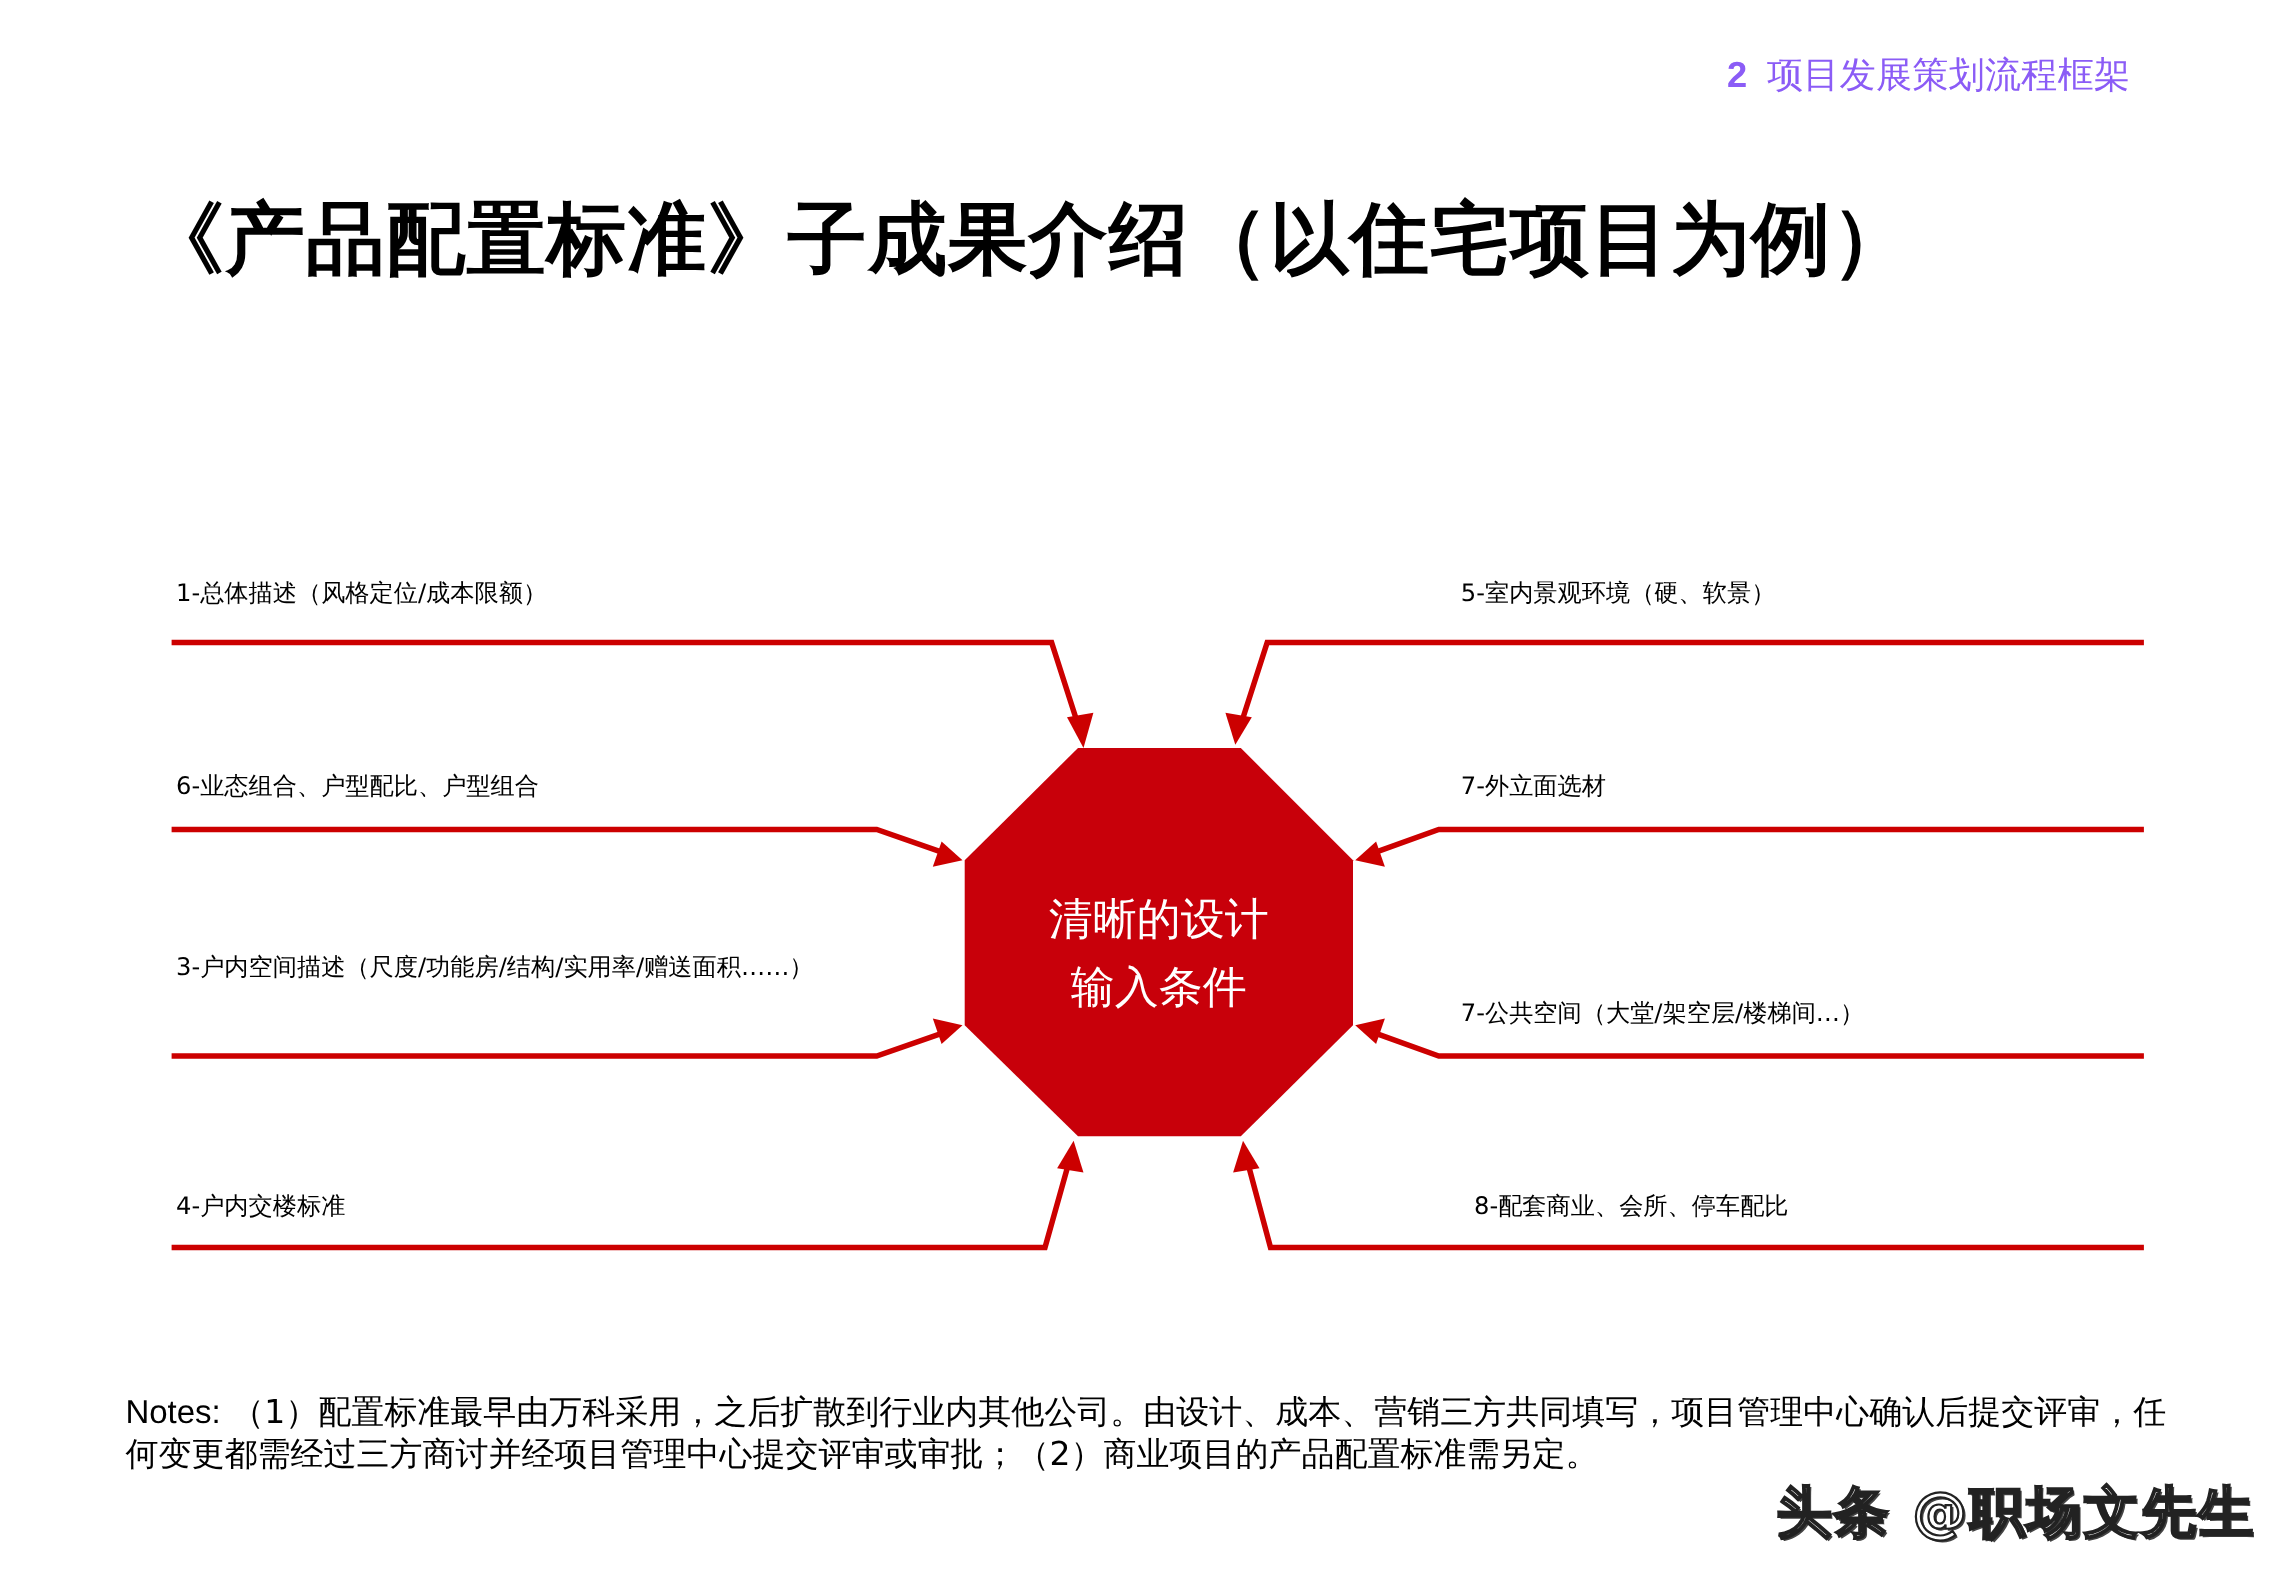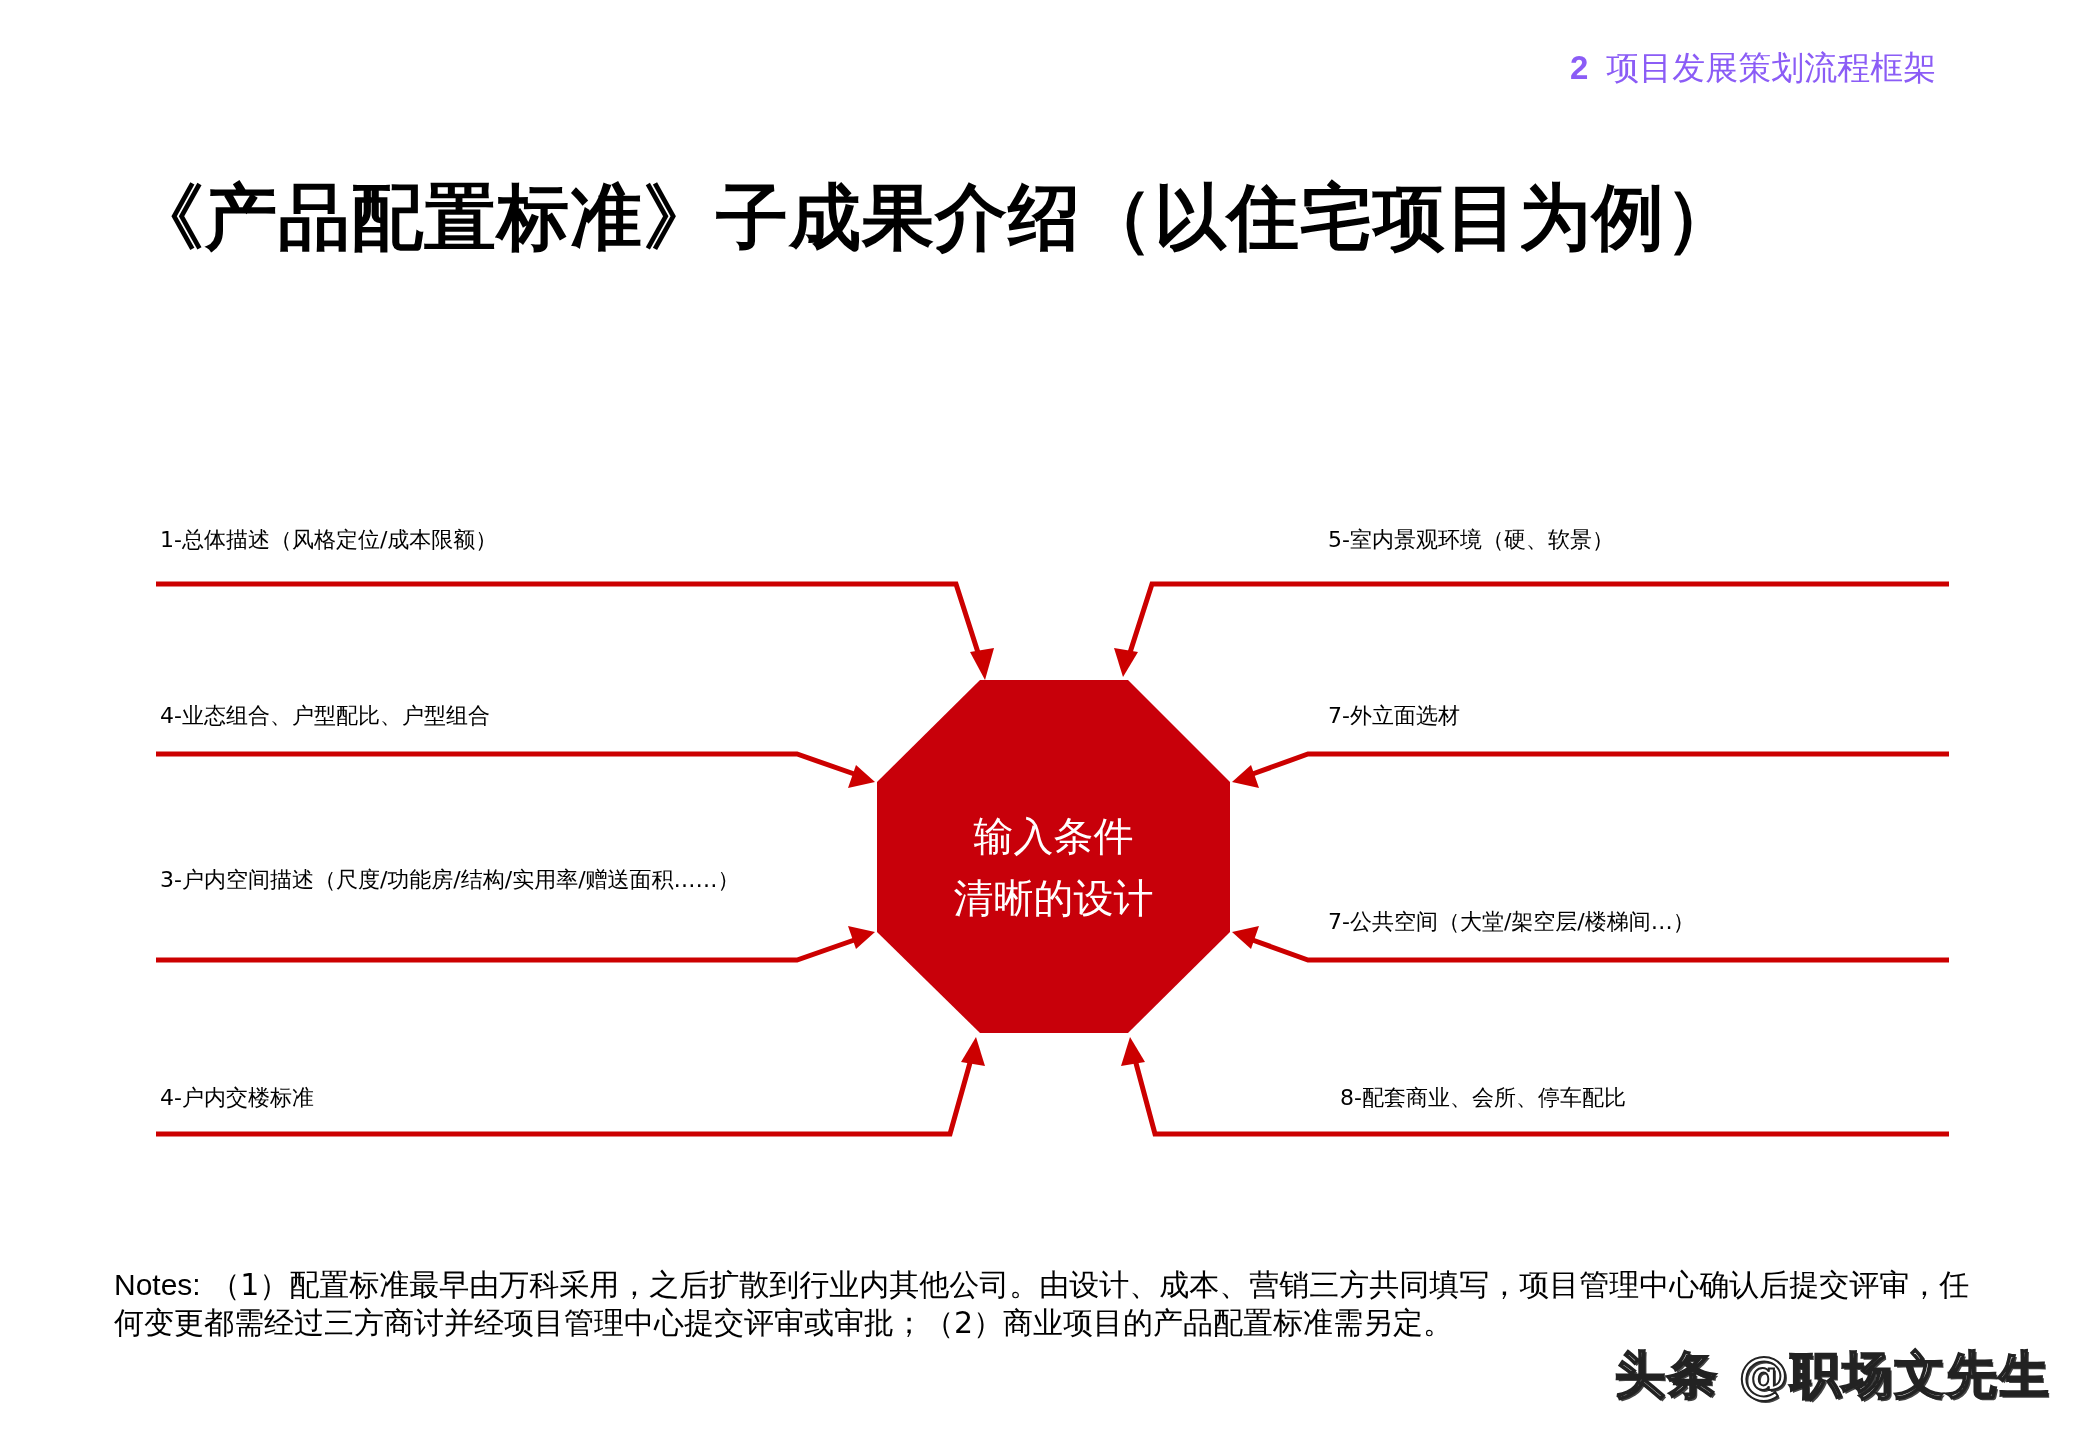--- a/index.html
+++ b/index.html
@@ -64,32 +64,32 @@
     <polygon points="875,932 856,949 848,926"></polygon>
     <polygon points="976,1037 961,1062 985,1066"></polygon>
     <polygon points="1123,677 1114,648 1138,652"></polygon>
     <polygon points="1232,782 1251,765 1259,788"></polygon>
     <polygon points="1232,932 1259,926 1251,949"></polygon>
     <polygon points="1130,1037 1121,1066 1145,1062"></polygon>
   </g>
 </svg>
 
 <div class="item" style="left:160px; top:518px;">1-总体描述（风格定位/成本限额）</div>
-<div class="item" style="left:160px; top:694px;">4-业态组合、户型配比、户型组合</div>
+<div class="item" style="left:160px; top:694px;">6-业态组合、户型配比、户型组合</div>
 <div class="item wrap" style="left:160px; top:858px;">3-户内空间描述（尺度/功能房/结构/实用率/赠送面积……）</div>
 <div class="item" style="left:160px; top:1076px;">4-户内交楼标准</div>
 
 <div class="item" style="left:1328px; top:518px;">5-室内景观环境（硬、软景）</div>
 <div class="item" style="left:1328px; top:694px;">7-外立面选材</div>
 <div class="item" style="left:1328px; top:900px;">7-公共空间（大堂/架空层/楼梯间…）</div>
 <div class="item" style="left:1328px; top:1076px;margin-left:12px;">8-配套商业、会所、停车配比</div>
 
 <div class="octo-text">
+  <div>清晰的设计</div>
   <div>输入条件</div>
-  <div>清晰的设计</div>
 </div>
 
 <div class="notes">
   <span class="label">Notes:</span>
   <span>（1）配置标准最早由万科采用，之后扩散到行业内其他公司。由设计、成本、营销三方共同填写，项目管理中心确认后提交评审，任何变更都需经过三方商讨并经项目管理中心提交评审或审批；（2）商业项目的产品配置标准需另定。</span>
 </div>
 
 <div class="watermark">头条 @职场文先生</div>
 
 </body></html>

